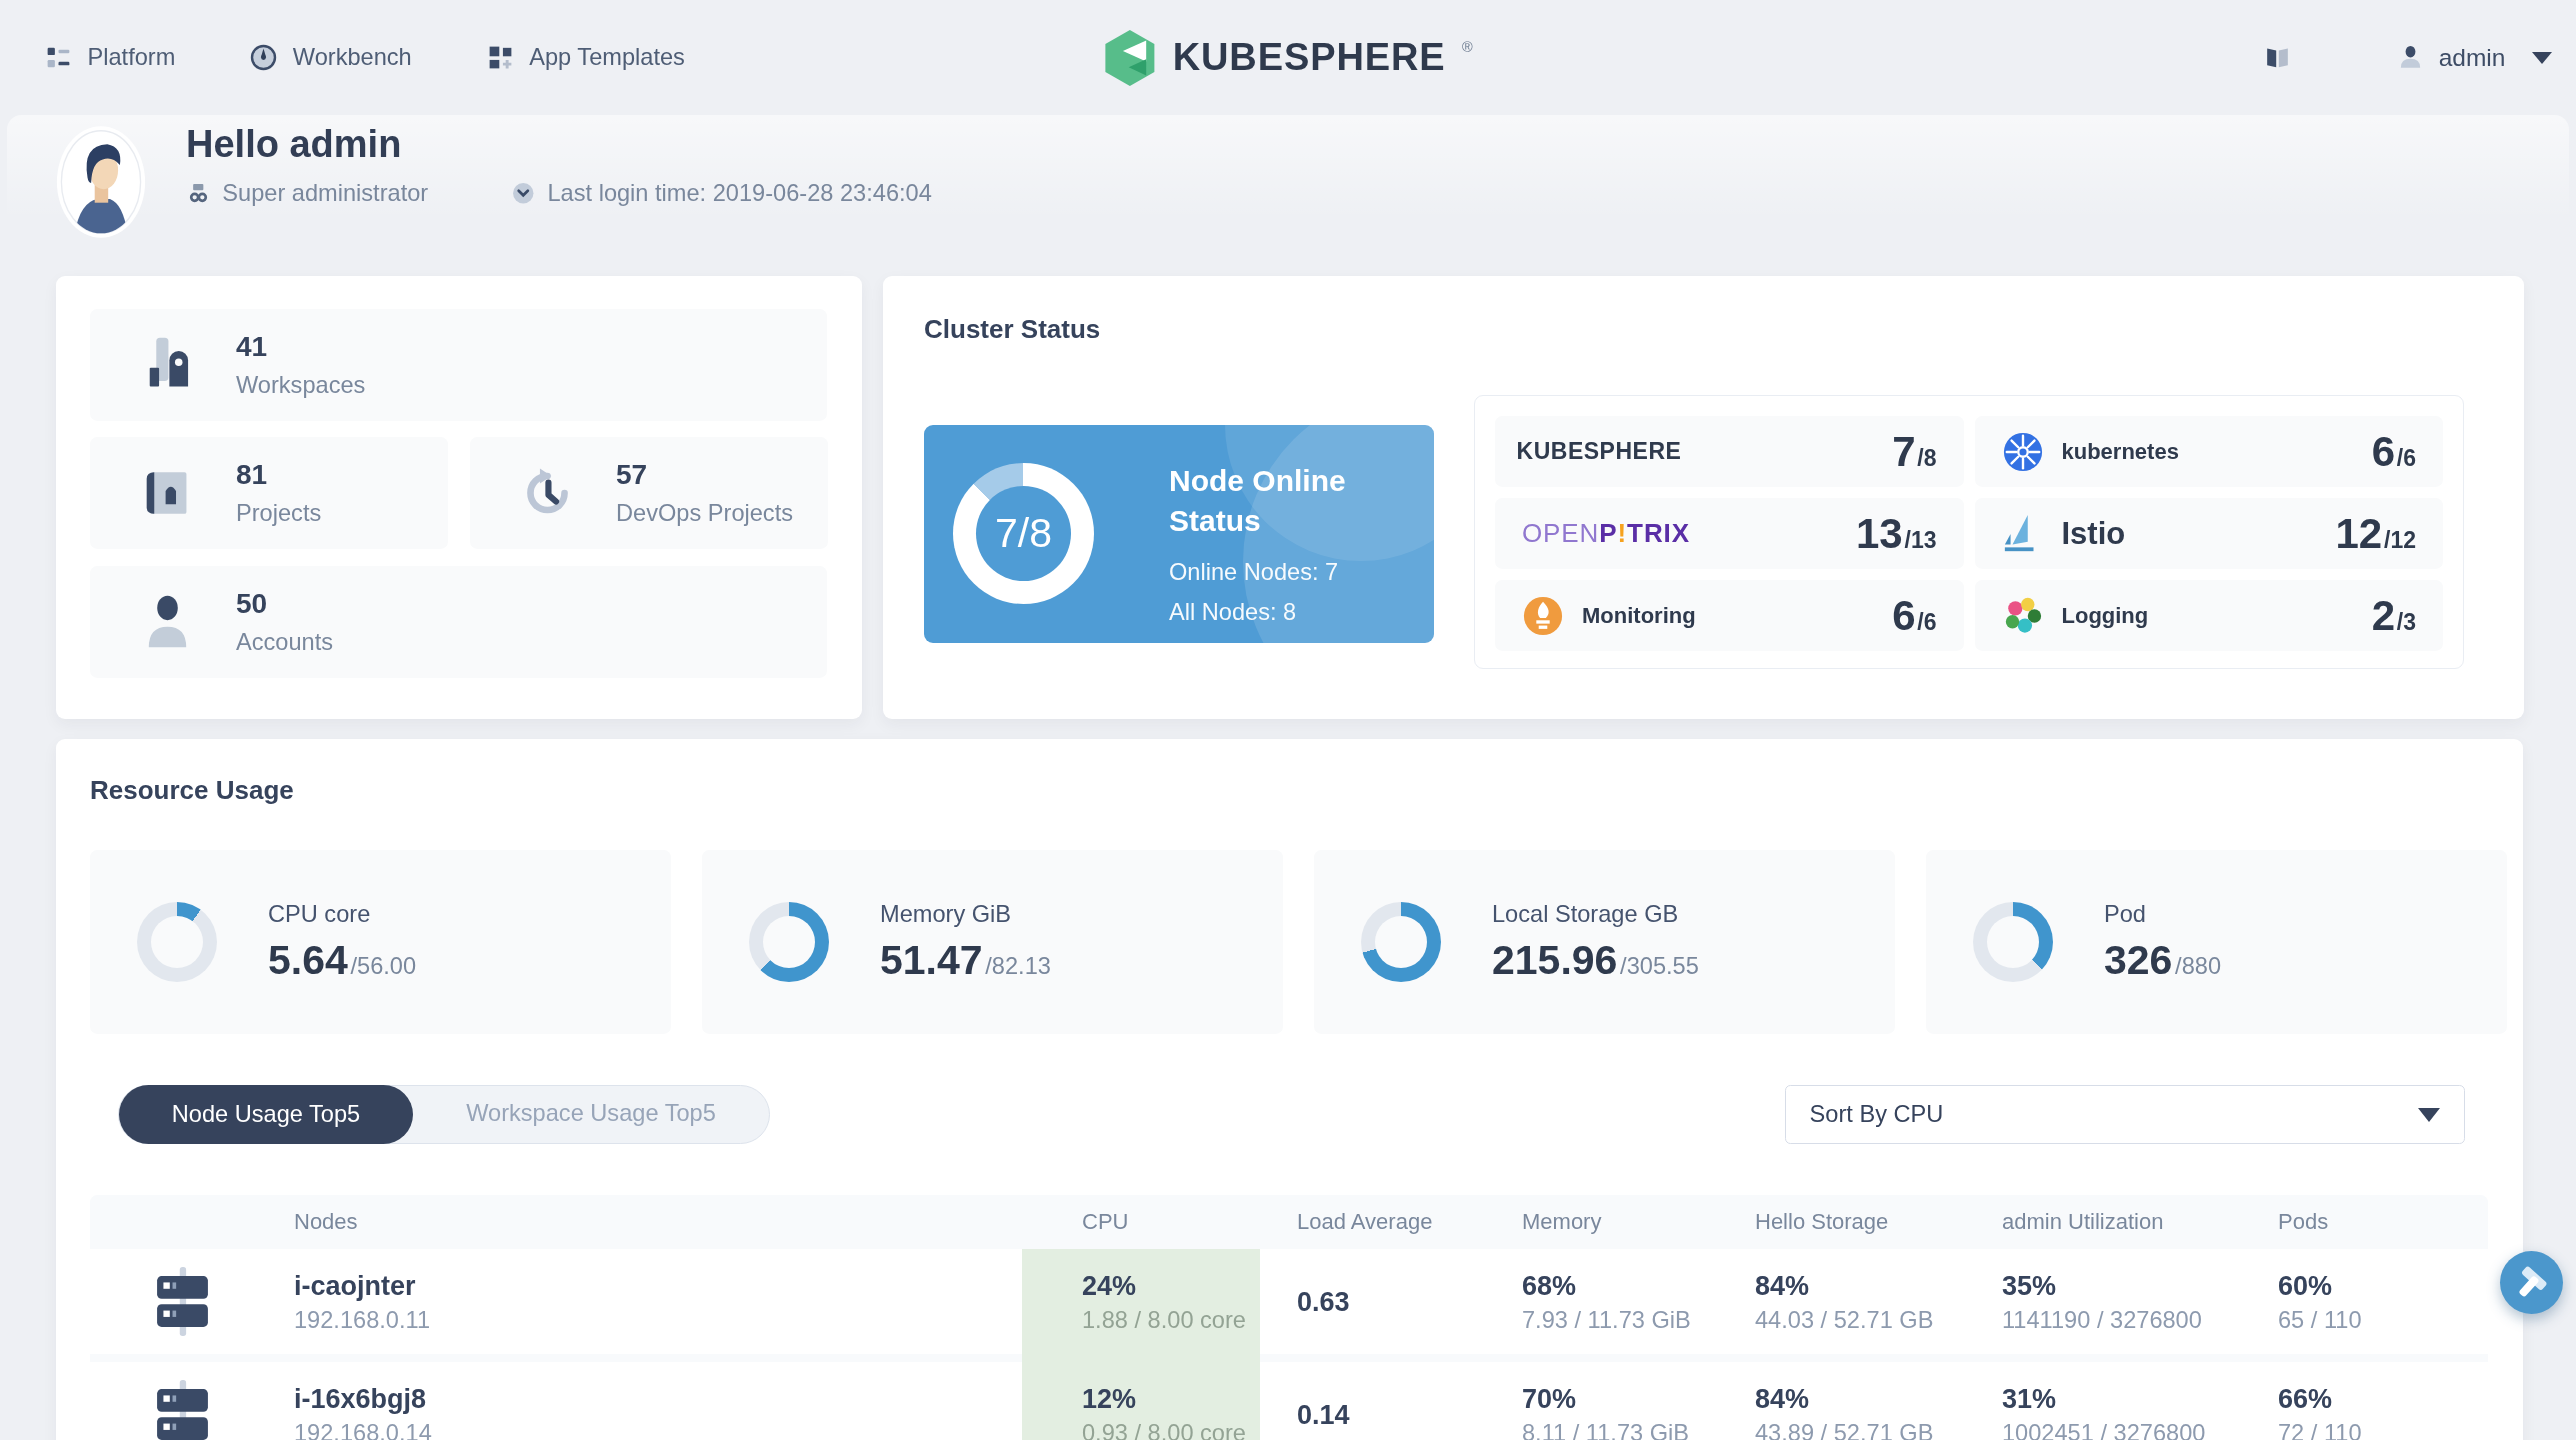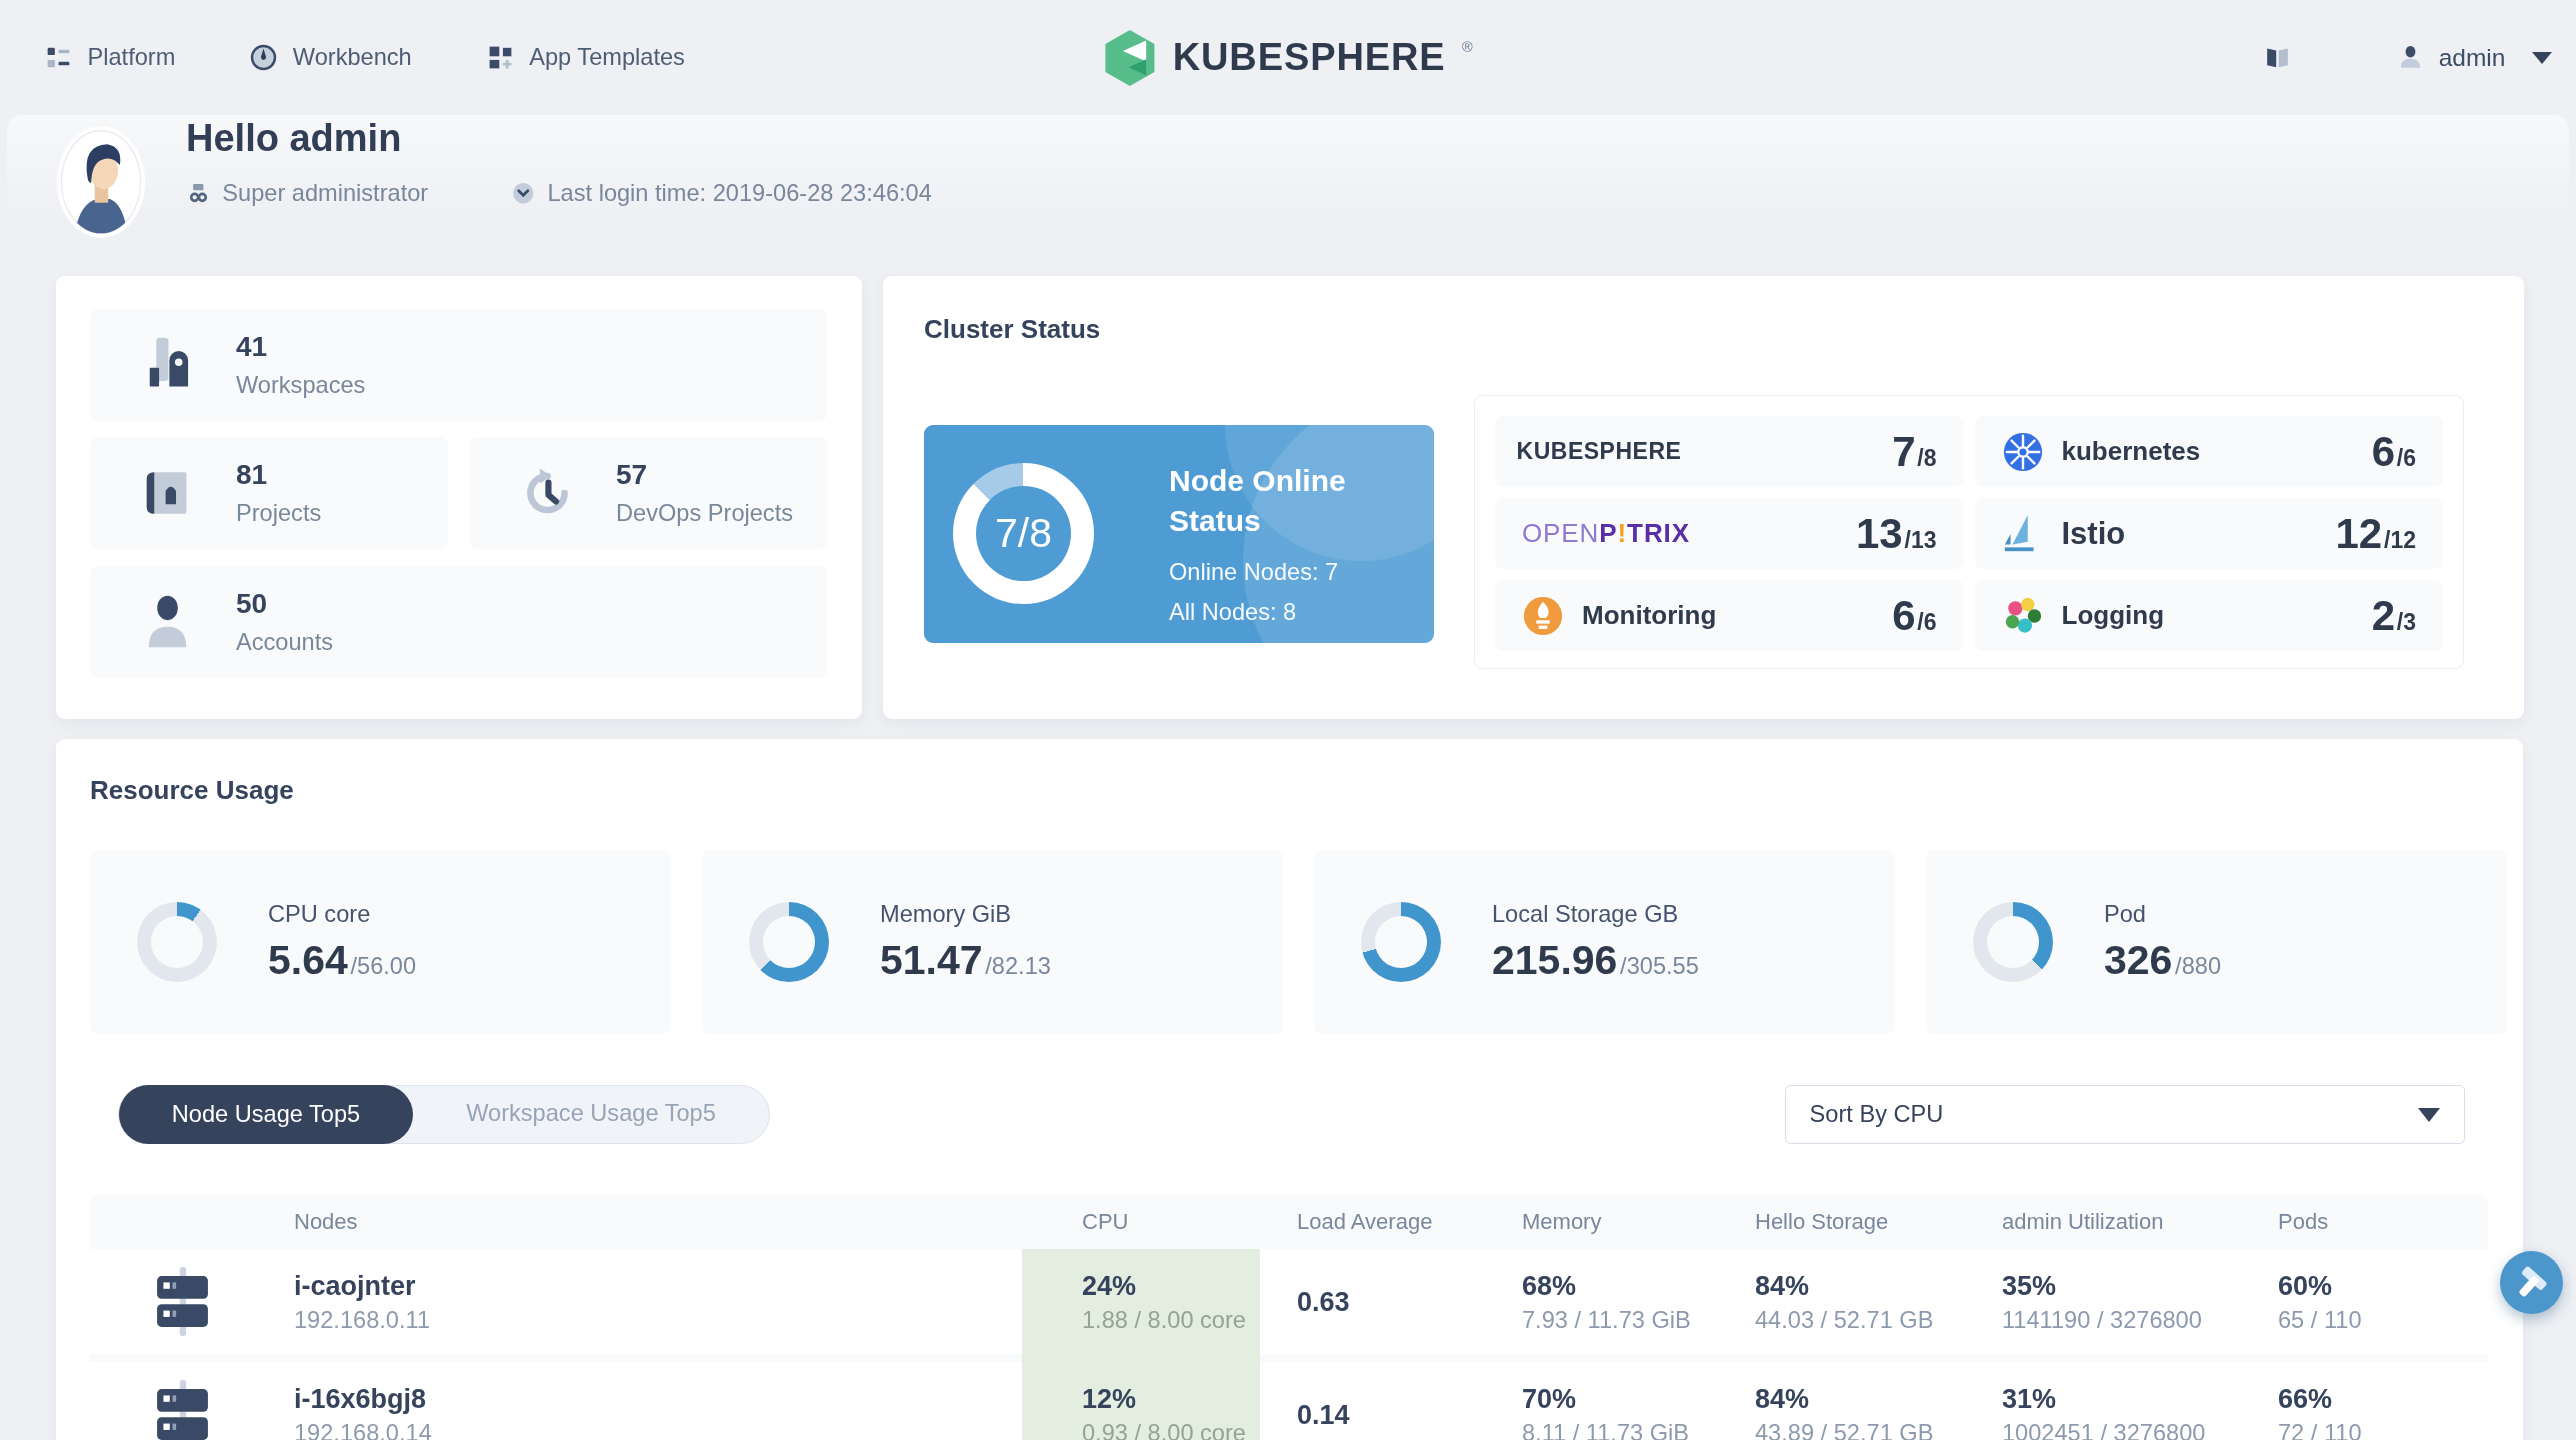--- a/index.html
+++ b/index.html
@@ -20,21 +20,21 @@
   .icon-btn svg { width:31px; height:31px; }
   .user-menu { display:flex; align-items:center; margin-left:102px; cursor:pointer; }
   .user-menu svg { width:31px; height:31px; }
   .user-name { font-size:24.5px; color:#3e4d66; margin:0 27px 0 12.7px; }
   .caret { width:0; height:0; border-left:10px solid transparent; border-right:10px solid transparent; border-top:12.7px solid #36435c; }
 
   
   .hero-band { position:absolute; left:7.3px; right:7.3px; top:115px; height:105px; border-radius:14.5px 14.5px 0 0;
                background:linear-gradient(180deg, rgba(255,255,255,.55), rgba(255,255,255,0)); }
   .avatar { position:absolute; left:56px; top:125px; width:90px; height:114px; }
-  .greet-title { position:absolute; left:186px; top:117px; font-size:38px; font-weight:bold; color:#323e55; }
+  .greet-title { position:absolute; left:186px; top:123px; font-size:38px; font-weight:bold; color:#323e55; }
   .greet-meta { position:absolute; left:186px; top:180px; display:flex; align-items:center; font-size:23.6px; color:#79879c; }
   .meta-chunk { display:flex; align-items:center; gap:11.8px; }
   .meta-chunk svg { width:24.5px; height:24.5px; }
   .meta-gap { width:83px; }
 
   
   .card { position:absolute; background:#fff; border-radius:9px; box-shadow:0 5.4px 14.5px rgba(36,46,66,.05); }
   .card-title { position:absolute; font-size:26px; font-weight:bold; color:#36435c; }
 
   
@@ -55,21 +55,21 @@
   .donut-label { position:absolute; inset:0; display:flex; align-items:center; justify-content:center; z-index:1; }
   .node-donut { position:absolute; left:29px; top:38px; width:141px; height:141px; --ring:23px; --hole:#4f9cd5; --fill:#ffffff; --track:#a5cbe9; }
   .node-donut .donut-label { font-size:41px; color:#fff; }
   .banner-title { position:absolute; left:245px; top:36px; width:227px; font-size:30px; font-weight:bold; color:#fff; line-height:40px; }
   .banner-line1 { position:absolute; left:245px; top:134px; font-size:23.6px; color:rgba(255,255,255,.95); }
   .banner-line2 { position:absolute; left:245px; top:174px; font-size:23.6px; color:rgba(255,255,255,.95); }
   .services-panel { position:absolute; left:591px; top:119px; width:990px; height:274px; background:#fff; border:1.8px solid #e9edf3; border-radius:9px; padding:20px; display:grid; grid-template-columns:1fr 1fr; grid-auto-rows:71px; gap:11px; }
   .service-tile { background:#f9fafb; border-radius:7.3px; display:flex; align-items:center; padding:0 27px; }
   .service-logo { width:42px; height:42px; margin-right:18px; flex:none; display:flex; align-items:center; }
   .service-logo svg { width:42px; height:42px; }
-  .service-name { font-size:26px; font-weight:bold; color:#2f3a4d; }
+  .service-name { font-size:22px; font-weight:bold; color:#2f3a4d; }
   .service-name.istio { font-size:31px; }
   .ks-wordmark { font-size:23px; font-weight:bold; letter-spacing:0.5px; color:#2f3a4d; margin-left:-5.4px; }
   .op-light { font-size:26px; color:#9077cf; letter-spacing:0.9px; }
   .op-bold { font-size:26px; font-weight:bold; color:#5a2ea6; letter-spacing:0.9px; }
   .op-bang { font-size:26px; font-weight:bold; color:#f6a21e; letter-spacing:0.9px; }
   .service-count { margin-left:auto; display:flex; align-items:baseline; }
   .service-value { font-size:42px; font-weight:bold; color:#2f3a4d; }
   .service-total { font-size:23px; font-weight:bold; color:#2f3a4d; margin-left:1.8px; }
 
   

